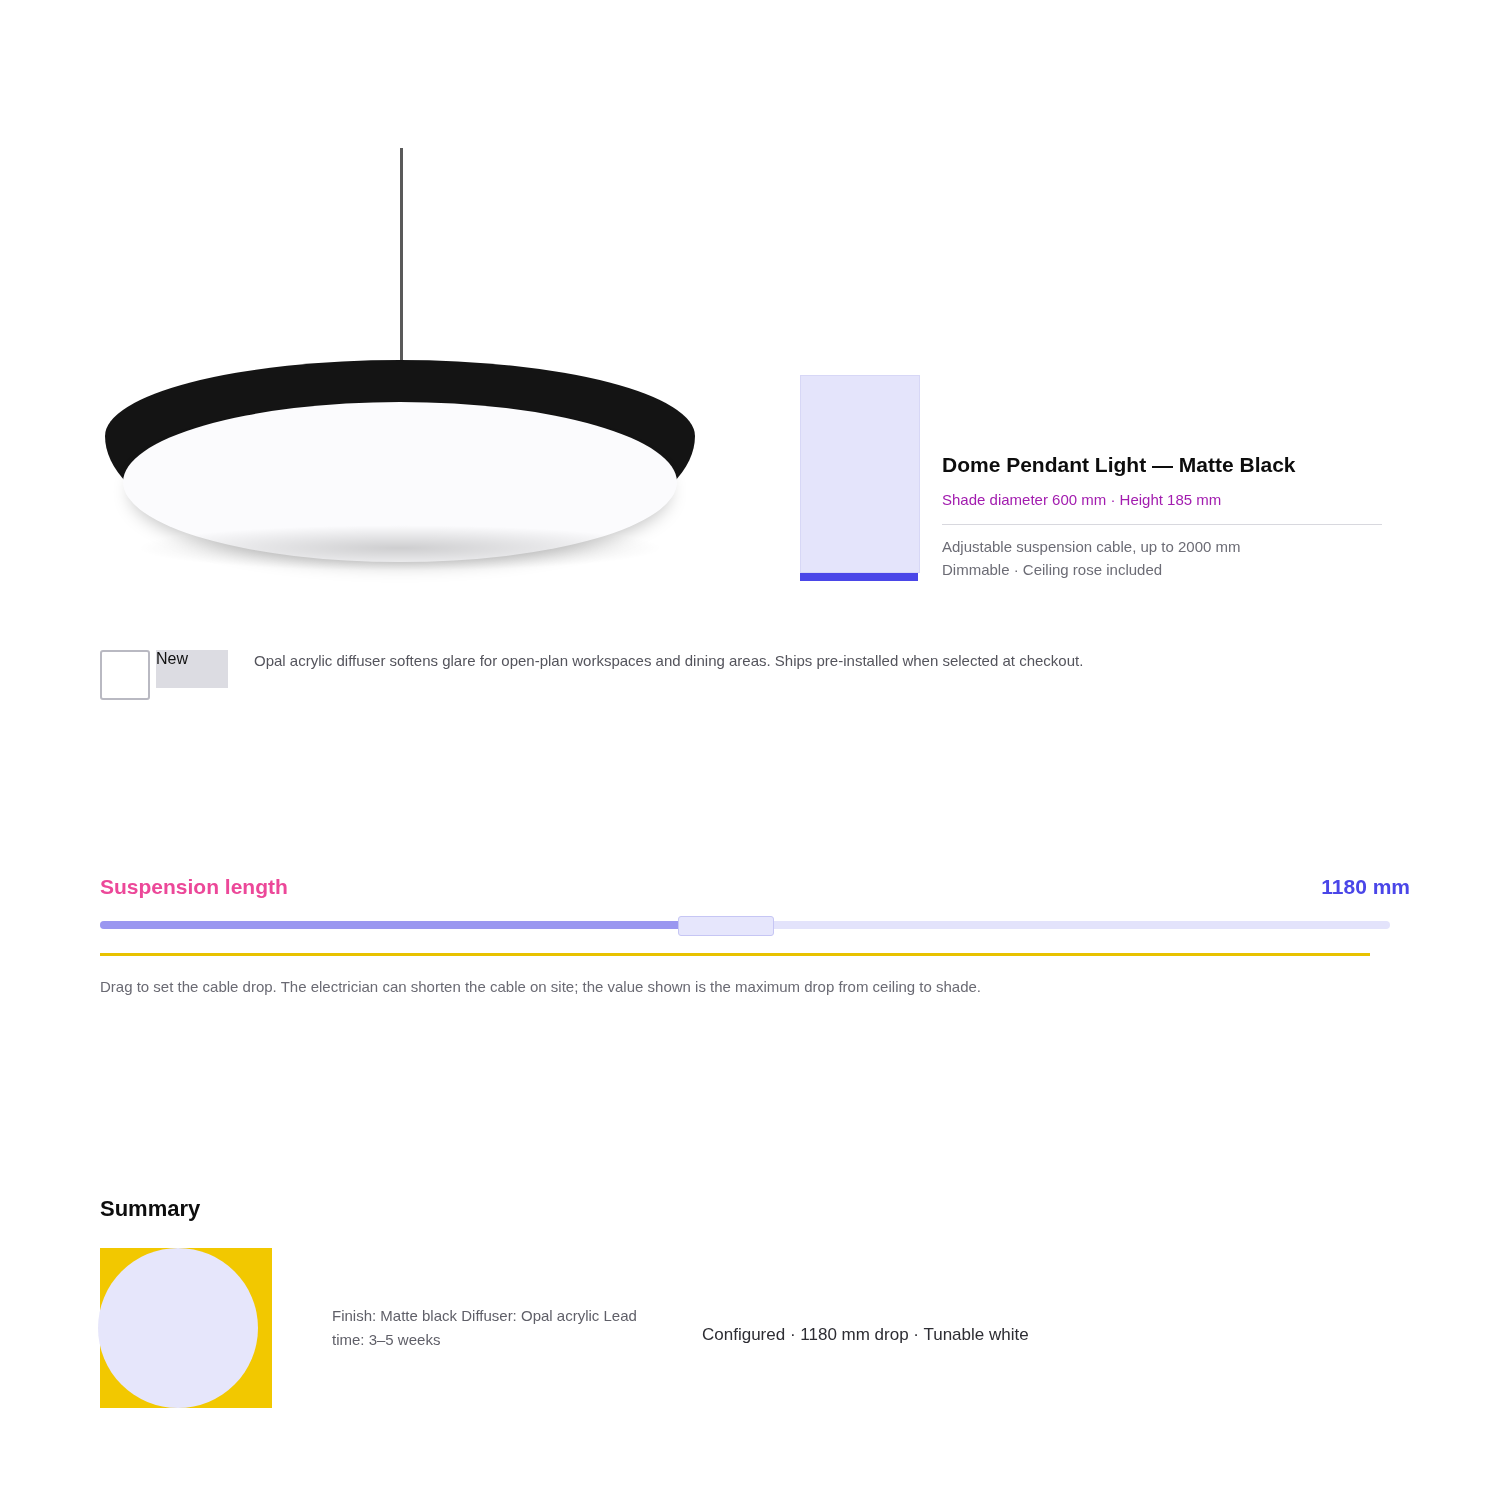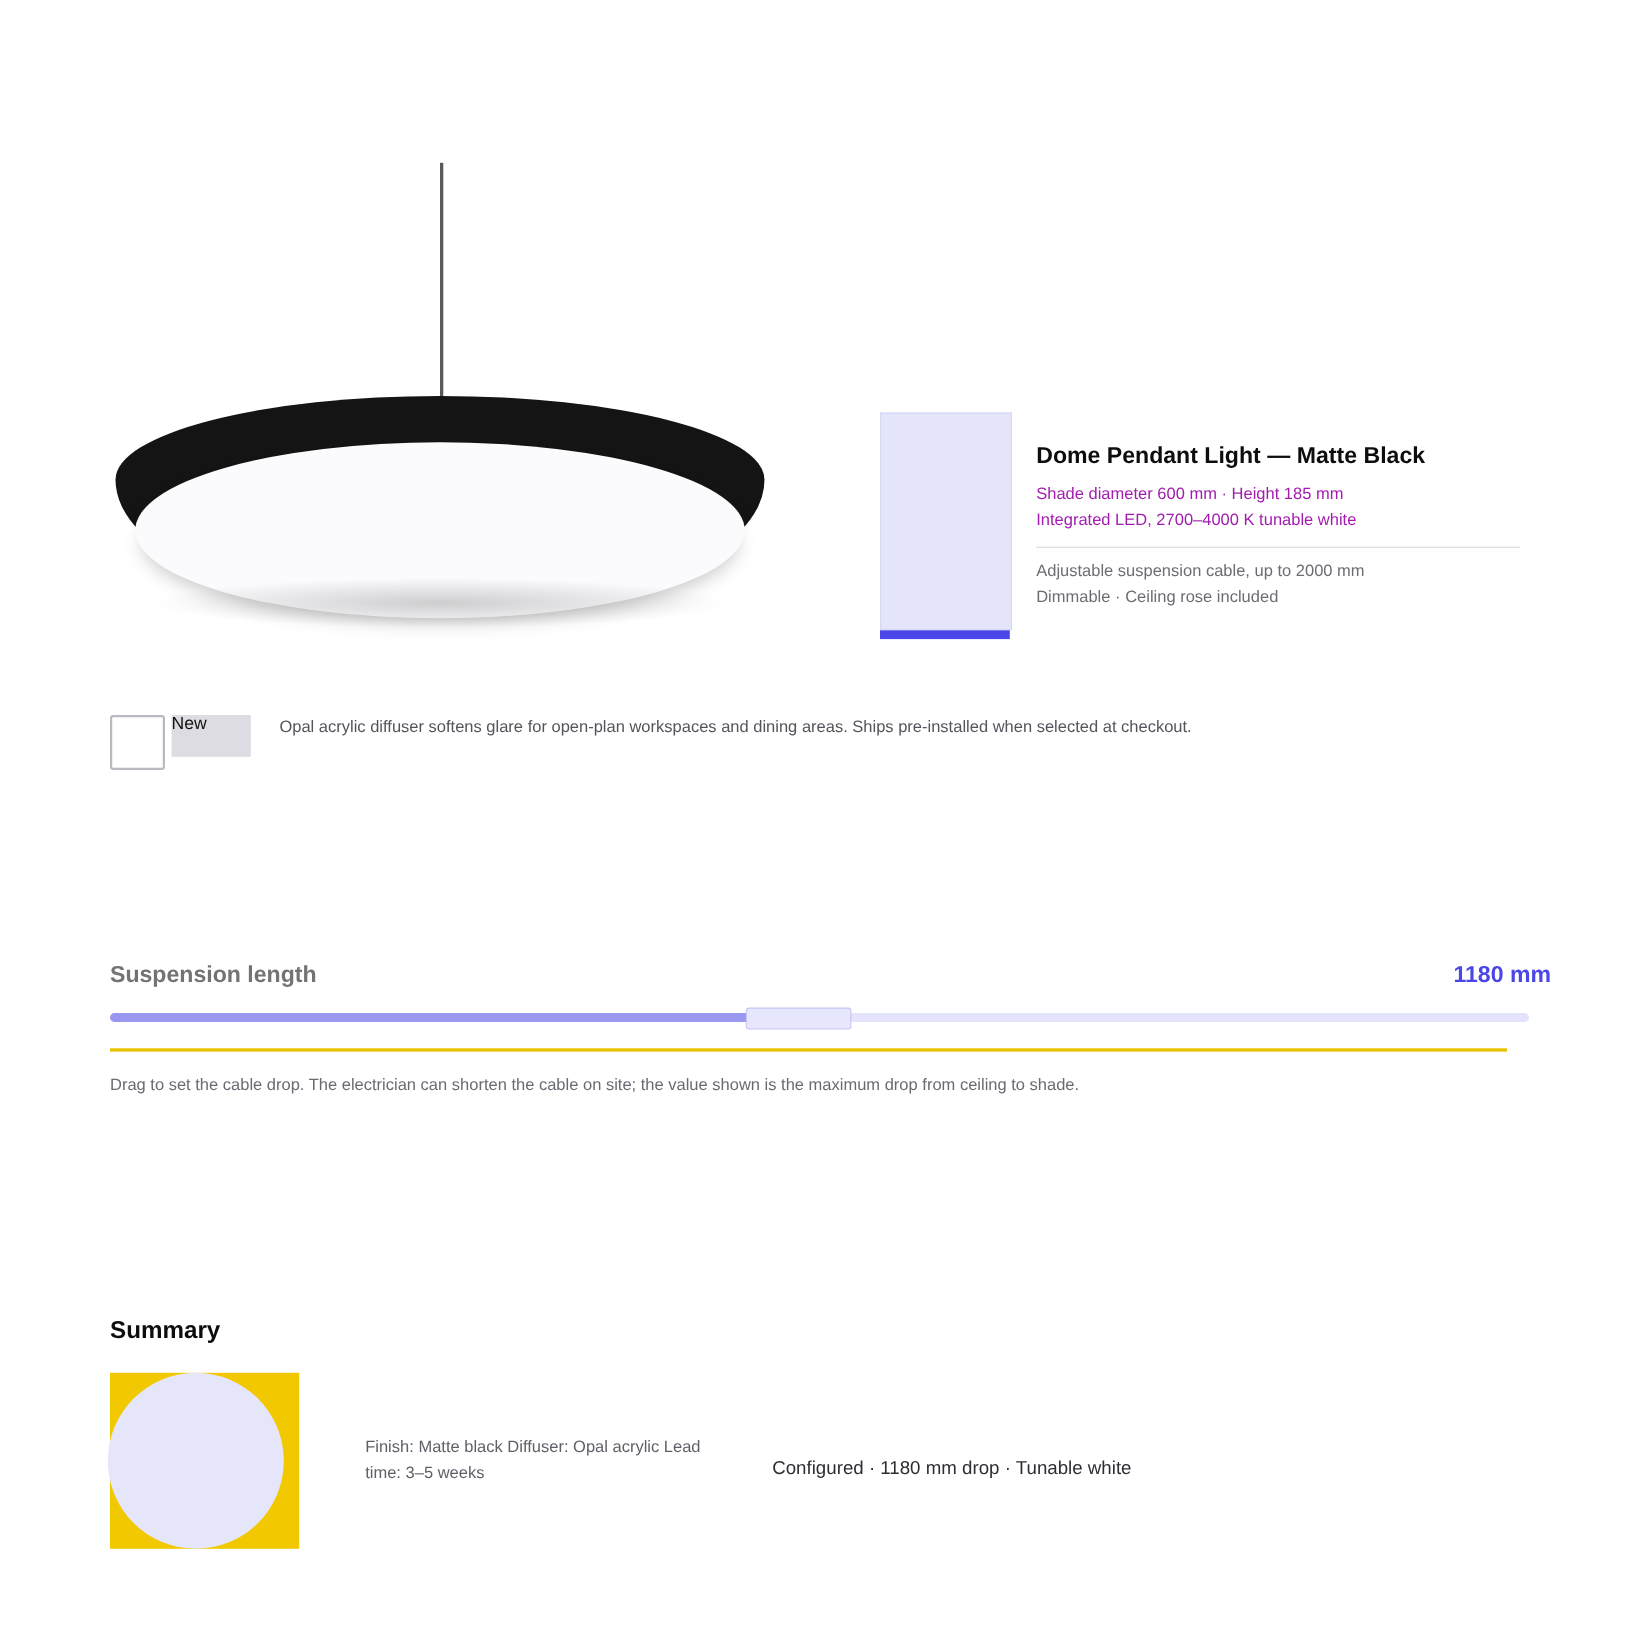--- a/index.html
+++ b/index.html
@@ -70,21 +70,21 @@
 
   
   .hero-side {
     position: absolute;
     left: 800px;
     top: 375px;
     width: 620px;
   }
   .swatch-row {
     display: flex;
-    align-items: center;
+    align-items: flex-end;
   }
   .swatch-stack {
     display: flex;
     flex-direction: column;
   }
   .swatch {
     width: 118px;
     height: 196px;
     background: #e4e4fb;
     border: 1px solid #d7d7f6;
@@ -166,21 +166,21 @@
 
   .range-head {
     display: flex;
     justify-content: space-between;
     align-items: baseline;
     width: 1310px;
   }
   .range-head-left {
     font-size: 21px;
     font-weight: bold;
-    color: #737373;
+    color: #ec4899;
   }
   .range-head-right {
     font-size: 21px;
     font-weight: bold;
     color: #4a46e8;
     text-align: right;
   }
   .range-track-wrap {
     position: relative;
     margin-top: 22px;
@@ -297,21 +297,20 @@
 
   <div class="hero-side">
     <div class="swatch-row">
       <div class="swatch-stack">
         <div class="swatch"></div>
         <div class="swatch-accent"></div>
       </div>
       <div class="hero-spec">
         <div class="hero-spec-title">Dome Pendant Light — Matte Black</div>
         <div class="hero-spec-line">Shade diameter 600 mm · Height 185 mm</div>
-        <div class="hero-spec-line">Integrated LED, 2700–4000 K tunable white</div>
         <div class="hero-divider"></div>
         <div class="hero-spec-line muted">Adjustable suspension cable, up to 2000 mm</div>
         <div class="hero-spec-line muted">Dimmable · Ceiling rose included</div>
       </div>
     </div>
   </div>
 </div>
 
 <div class="section" id="options-section">
   <div class="option-row">

